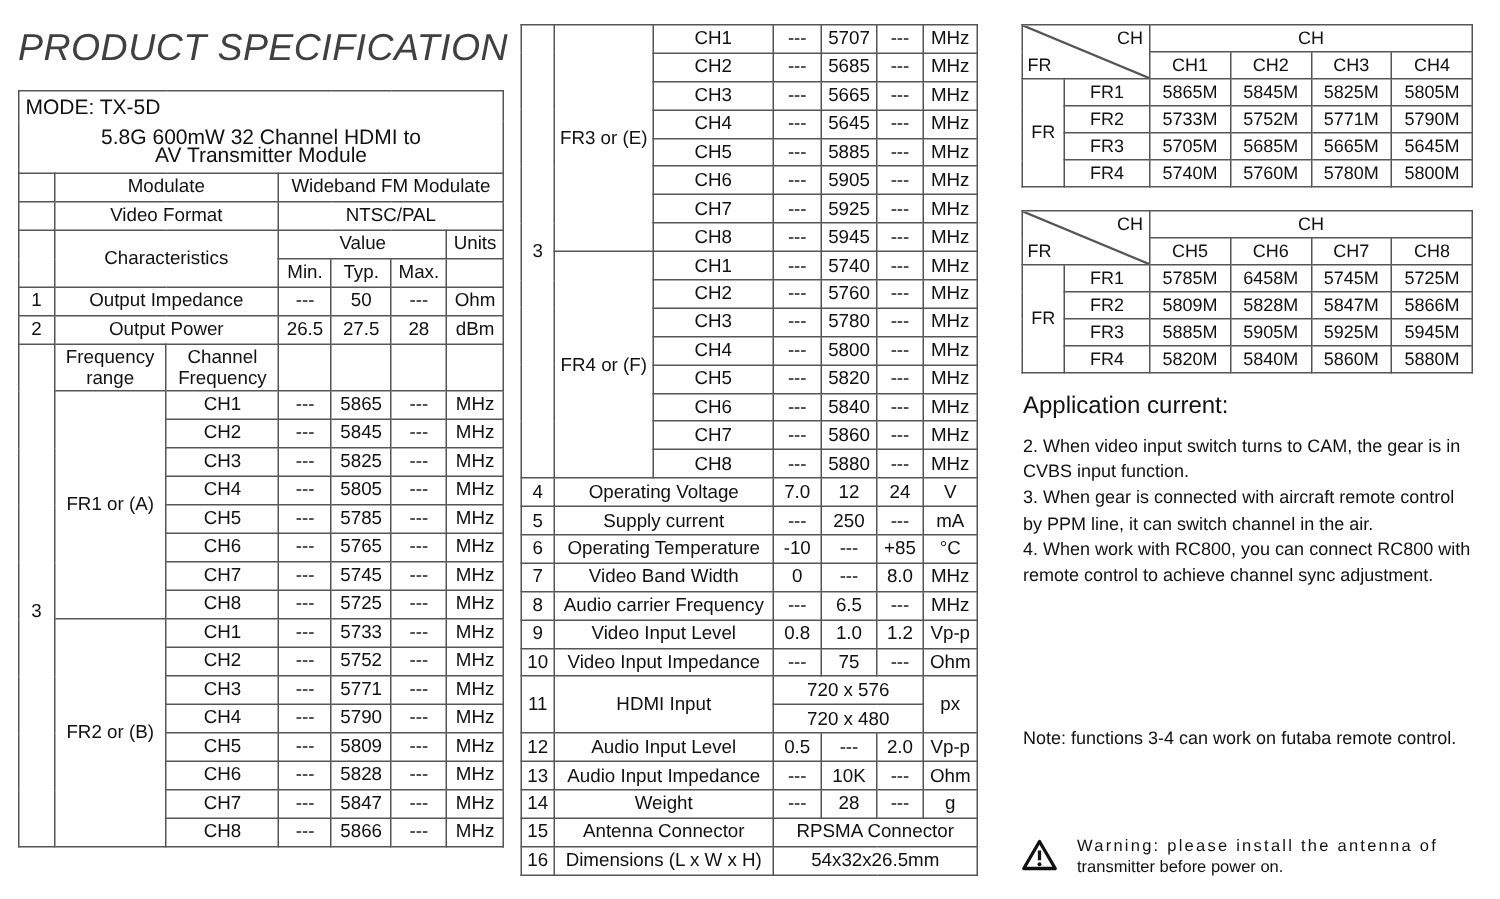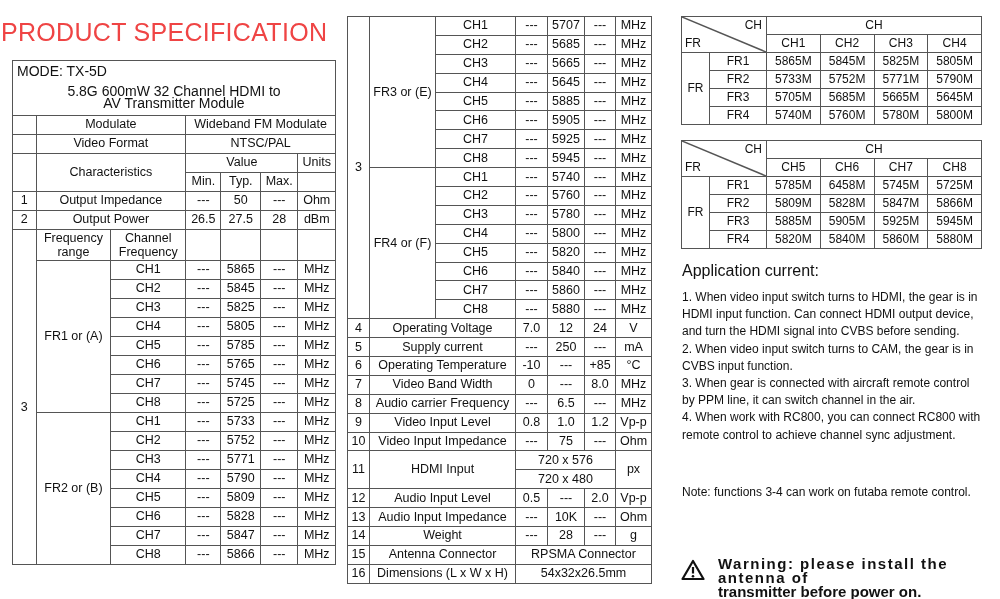--- a/index.html
+++ b/index.html
@@ -2,21 +2,21 @@
 <html><head>
 <meta charset="utf-8">
 <style>
   html, body { margin: 0; padding: 0; background: #ffffff; }
   body { width: 1000px; height: 599px; position: relative; overflow: hidden;
          font-family: "Liberation Sans", sans-serif; color: #111; }
   .abs { position: absolute; }
   table { border-collapse: collapse; table-layout: fixed; }
   td { border: 1.5px solid #555; padding: 0; text-align: center; vertical-align: middle;
        font-size: 12.5px; line-height: 1.05; white-space: nowrap; overflow: hidden; }
-  .title { left: 1px; top: 18px; font-size: 25px; letter-spacing: 0.3px; color: #ef4444; }
+  .title { left: 12px; top: 18px; font-size: 25px; letter-spacing: 0.3px; color: #404040; font-style: italic; }
 
   
   #tblL { left: 12px; top: 60px; width: 324px; }
   #tblL td { height: 18px; }
   .mode { text-align: left !important; padding-left: 4px !important; font-size: 14px !important; height: 20px !important; border-bottom: none !important; }
   .desc { font-size: 14px !important; line-height: 12px !important; height: 30px !important; border-top: none !important; vertical-align: top !important; padding-top: 4px !important; }
   #tblL td.tall { height: 30px; }
 
   
   #tblM { left: 347px; top: 16px; width: 304px; }
@@ -31,21 +31,21 @@
   .diag svg { position: absolute; left: 0; top: 0; width: 100%; height: 100%; }
   .diag .lblCH { position: absolute; right: 4px; top: 2px; font-size: 12px; }
   .diag .lblFR { position: absolute; left: 3px; bottom: 2px; font-size: 12px; }
 
   .app-title { left: 682px; top: 262px; font-size: 16px; }
   .app-body { left: 682px; top: 289px; width: 300px; font-size: 12px; line-height: 17.2px; }
   .app-body p { margin: 0; }
   .note { left: 682px; top: 485px; font-size: 12px; }
   .warn { left: 681px; top: 557px; width: 310px; }
   .warn-icon { position: absolute; left: 0; top: 2px; width: 24px; height: 22px; }
-  .warn-text { position: absolute; left: 37px; top: 0; font-size: 15px; font-weight: bold; line-height: 14px; }
+  .warn-text { position: absolute; left: 37px; top: 0; font-size: 11px; font-weight: normal; line-height: 14px; }
   .warn-text .l1 { letter-spacing: 1.5px; }
 </style>
 </head>
 <body>
 
 <div class="abs title">PRODUCT  SPECIFICATION</div>
 
 <table id="tblL" class="abs">
   <colgroup>
     <col style="width:22px">
@@ -568,21 +568,20 @@
         <td>5820M</td>
         <td>5840M</td>
         <td>5860M</td>
         <td>5880M</td>
       </tr>
     </tbody>
 </table>
 
 <div class="abs app-title">Application current:</div>
 <div class="abs app-body">
-  <p>1. When video input switch turns to HDMI, the gear is in HDMI input function. Can connect HDMI output device, and turn the HDMI signal into CVBS before sending.</p>
   <p>2. When video input switch turns to CAM, the gear is in CVBS input function.</p>
   <p>3. When gear is connected with aircraft remote control by PPM line, it can switch channel in the air.</p>
   <p class="spaced4">4. When work with RC800, you can connect RC800 with remote control to achieve channel sync adjustment.</p>
 </div>
 <div class="abs note">Note: functions 3-4 can work on futaba remote control.</div>
 
 <div class="abs warn">
   <span class="warn-icon">
     <svg viewBox="0 0 24 22" width="24" height="22">
       <path d="M12 2 L22.5 20 L1.5 20 Z" fill="none" stroke="#111" stroke-width="2.2" stroke-linejoin="round"></path>

